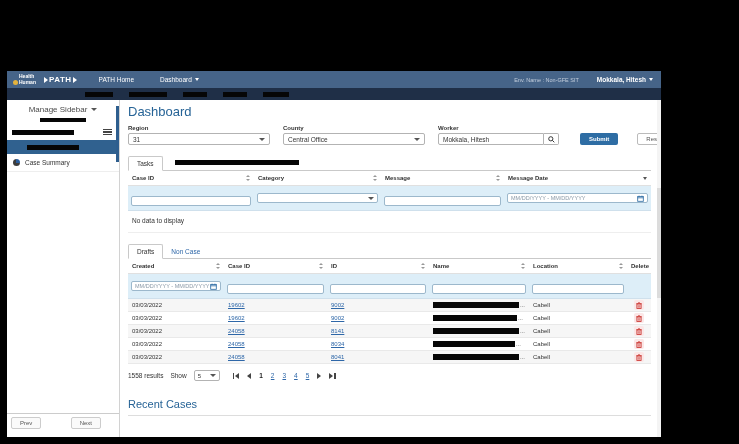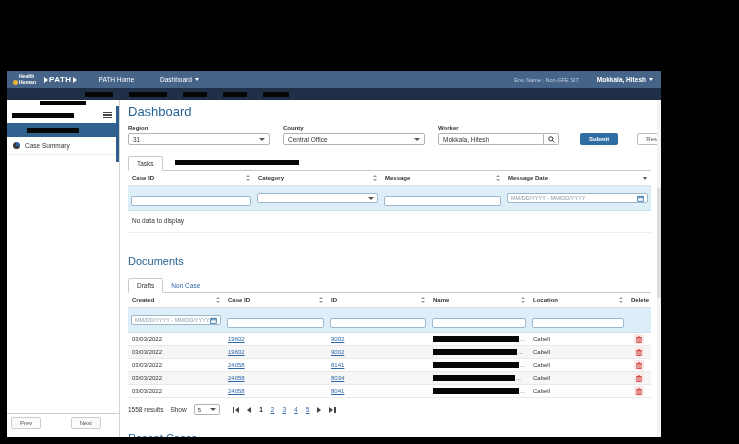--- a/index.html
+++ b/index.html
@@ -158,20 +158,24 @@
     <span class="redact" style="width:28px"></span>
     <span class="redact" style="width:38px"></span>
     <span class="redact" style="width:24px"></span>
     <span class="redact" style="width:24px"></span>
     <span class="redact" style="width:26px"></span>
   </div>
 
   <div class="body">
 
     <div class="sidebar">
+      <div class="manage">
+        <span>Manage Sidebar</span>
+        <span class="caret-down-g"></span>
+      </div>
       <span class="redact sb-redact1"></span>
       <div class="sb-search">
         <span class="redact" style="width:62px;height:5px"></span>
         <span class="list-icon">
             <i></i>
             <i></i>
             <i></i>
           </span>
       </div>
       <div class="sb-item-selected">
@@ -268,21 +272,20 @@
               <rect x="1" y="2" width="8" height="7" fill="none" stroke="#2e6da4" stroke-width="1.2"></rect>
               <line x1="1" y1="4" x2="9" y2="4" stroke="#2e6da4" stroke-width="1.2"></line>
               <line x1="3" y1="1" x2="3" y2="2.5" stroke="#2e6da4" stroke-width="1.2"></line>
               <line x1="7" y1="1" x2="7" y2="2.5" stroke="#2e6da4" stroke-width="1.2"></line>
             </svg>
           </div>
         </div>
       </div>
       <div class="empty">No data to display</div>
 
-      <h2 class="sectitle" style="margin-top:22px">Documents</h2>
       <div class="tabbar">
         <div class="tab">Drafts</div>
         <div class="tab-link">Non Case</div>
       </div>
       <div class="thead cols-docs">
         <div class="th">
           <span>Created</span>
           <span class="sort">
               <span class="up"></span>
               <span class="dn"></span>

